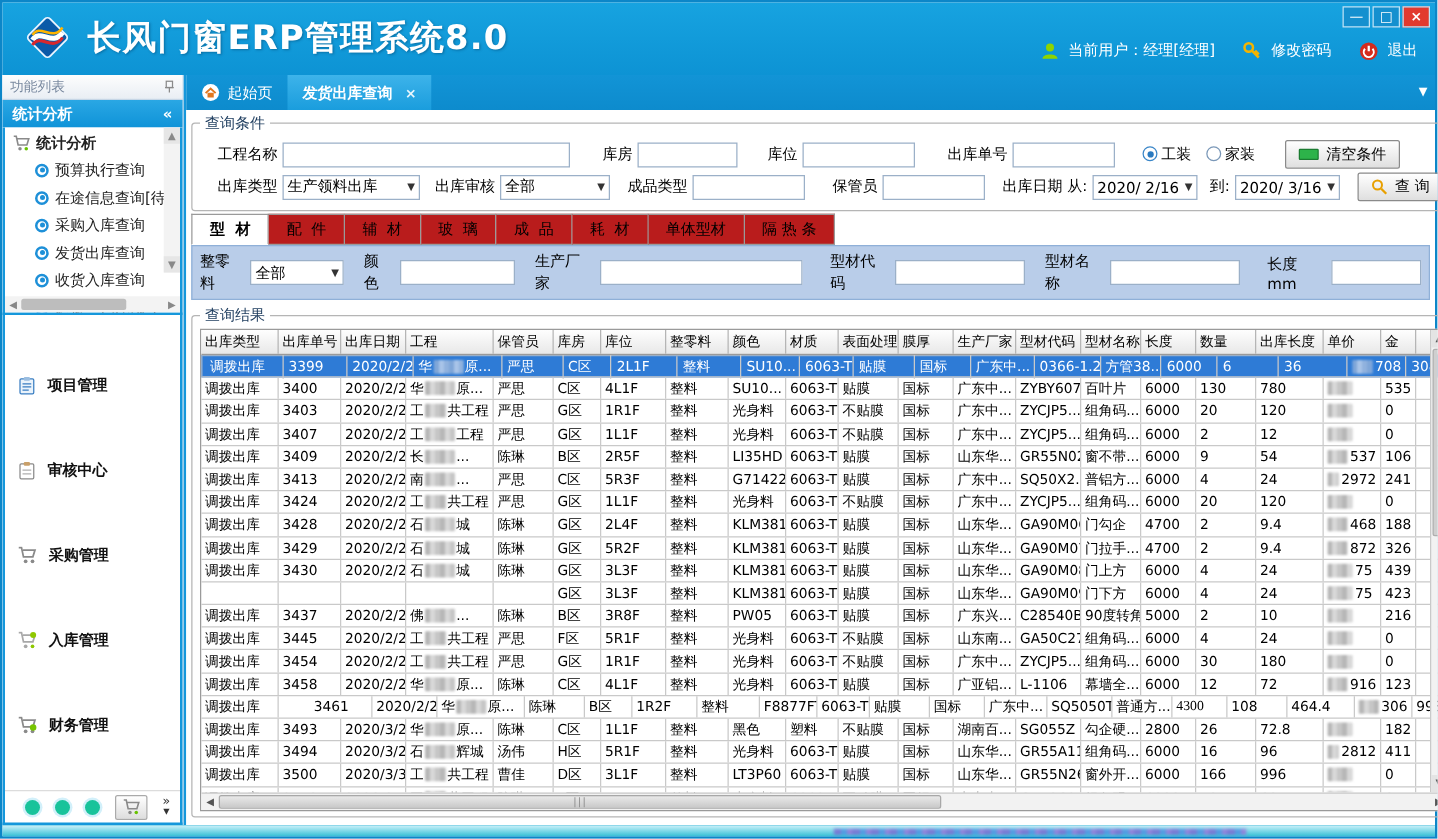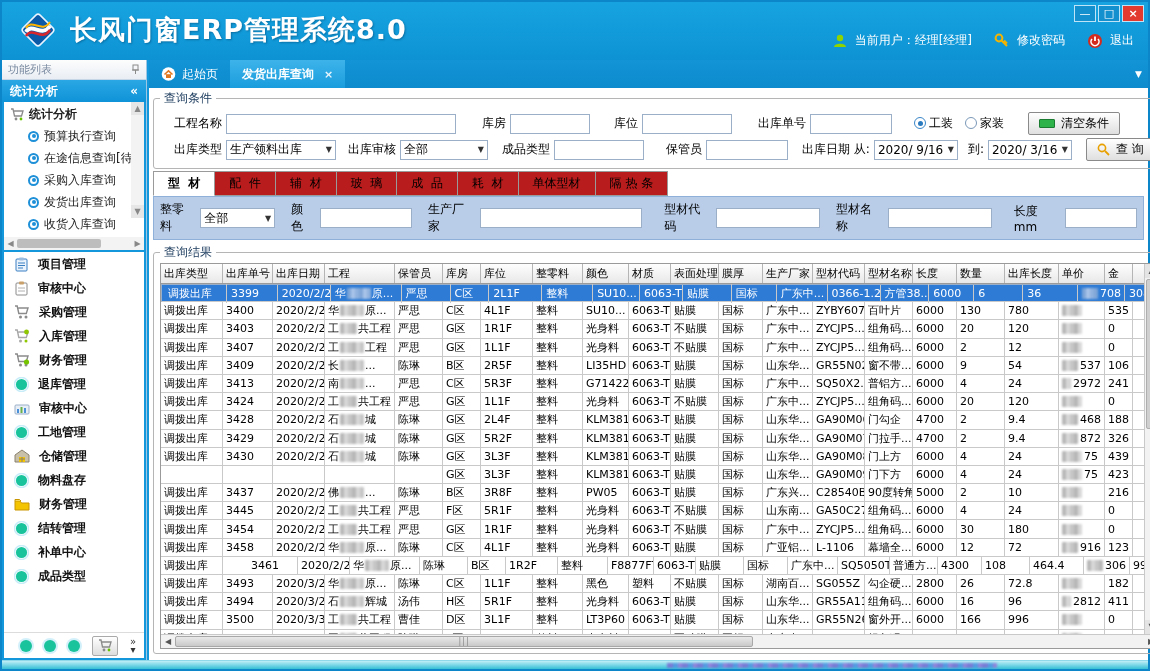--- a/index.html
+++ b/index.html
@@ -28,21 +28,21 @@
   .tree-item { display:flex; align-items:center; gap:5px; padding:2.5px 0 2.5px 24px; color:#222; white-space:nowrap; cursor:pointer; }
   .tdot { width:11px; height:11px; border-radius:50%; border:2px solid #1e90d8; background:#fff; position:relative; flex:0 0 auto; }
   .tdot::after { content:""; position:absolute; left:1.5px; top:1.5px; width:4px; height:4px; border-radius:50%; background:#1e90d8; }
   .tree-vsb { position:absolute; right:0; top:0; width:13px; height:116px; background:#f3f3f3; }
   .tree-vsb .a { height:13px; text-align:center; font-size:8px; color:#888; background:#e6e6e6; line-height:13px; }
   .tree-vsb .a.dn { position:absolute; bottom:0; width:13px; }
   .tree-hsb { position:absolute; bottom:0; left:0; right:0; height:13px; background:#f3f3f3; display:flex; align-items:center; }
   .tree-hsb .a { width:13px; font-size:8px; color:#888; text-align:center; }
   .tree-hsb .thumb { height:9px; width:60%; background:#bdbdbd; border-radius:2px; }
   .menu { flex:1; background:#fff; border:2px solid #1597db; border-top:none; overflow:hidden; display:flex; flex-direction:column; }
-  .menu-item { display:flex; align-items:center; gap:9px; padding:4px 2px 4px 10px; font-size:12px; font-weight:bold; color:#111; height:24px; flex:0 0 auto; cursor:pointer; }
+  .menu-item { display:flex; align-items:center; gap:9px; padding:4px 2px 4px 10px; font-size:12px; font-weight:bold; color:#111; height:24px; flex:0 0 auto; cursor:pointer;margin-top:44px; }
   .menu-foot { height:26px; border-top:1px solid #dcdcdc; display:flex; align-items:center; gap:12px; padding:0 6px 0 16px; flex:0 0 auto; }
   .gdot { width:12px; height:12px; border-radius:50%; background:#19c39b; box-shadow:0 0 0 2px #d2f0fa; }
   .foot-btn { width:26px; height:20px; background:linear-gradient(#fff,#ddd); border:1px solid #aaa; border-radius:2px; display:flex; align-items:center; justify-content:center; }
   .chev { font-size:10px; color:#333; line-height:8px; text-align:center; }
 
   
   .main { flex:1; display:flex; flex-direction:column; min-width:0; background:#fff; border-left:2px solid #1597db; }
   .tabbar { height:28px; background:linear-gradient(#1294d6,#0d8bcd); display:flex; align-items:flex-end; position:relative; flex:0 0 auto; }
   .tab { display:flex; align-items:center; gap:6px; color:#fff; font-size:12px; padding:0 12px; height:28px; cursor:pointer; }
   .tab.active { background:linear-gradient(#3db3ea,#1a9ddd); font-weight:bold; height:28px; }
@@ -416,21 +416,21 @@
             <span class="sel" style="width:88px;">
                 <span>全部</span>
                 <span class="ar">▼</span>
               </span>
             <label style="margin-left:14px; margin-right:4px;">成品类型</label>
             <input class="ipt" style="width: 90px;">
             <label style="margin-left:22px; margin-right:4px;">保管员</label>
             <input class="ipt" style="width: 82px;">
             <label style="margin-left:14px; margin-right:4px;"><span>出库日期</span> <span>从:</span></label>
             <span class="sel" style="width:84px;">
-                <span>2020/ 9/16</span>
+                <span>2020/ 2/16</span>
                 <span class="ar">▼</span>
               </span>
             <label style="margin-left:10px; margin-right:4px;">到:</label>
             <span class="sel" style="width:84px;">
                 <span>2020/ 3/16</span>
                 <span class="ar">▼</span>
               </span>
             <button class="btn" style="margin-left:14px; width:92px; justify-content:flex-start;">
               <span class="ic">
                 <svg width="13" height="13" viewBox="0 0 13 13">
@@ -943,21 +943,21 @@
                     <div class="tcell" style="width: 38px;">B区</div>
                     <div class="tcell" style="width: 52px;">1R2F</div>
                     <div class="tcell" style="width: 50px;">整料</div>
                     <div class="tcell" style="width: 46px;">F8877FT</div>
                     <div class="tcell" style="width: 42px;">6063-T5</div>
                     <div class="tcell" style="width: 48px;">贴膜</div>
                     <div class="tcell" style="width: 44px;">国标</div>
                     <div class="tcell" style="width: 50px;">广东中...</div>
                     <div class="tcell" style="width: 52px;">SQ5050T20</div>
                     <div class="tcell" style="width: 48px;">普通方...</div>
-                    <div class="tcell" style="width: 44px;">4300</div>
+                    <div class="tcell" style="width: 44px; font-family: Liberation Serif, serif;">4300</div>
                     <div class="tcell" style="width: 48px;">108</div>
                     <div class="tcell" style="width: 54px;">464.4</div>
                     <div class="tcell" style="width: 46px;">
                       <span class="blur" style="width: 20px; margin-right: 2px;"></span>
                       <span>306</span>
                     </div>
                     <div class="tcell" style="width: 28px;">998</div>
                   </div>
                   <div class="trow">
                     <div class="tcell" style="width: 62px;">调拨出库</div>

